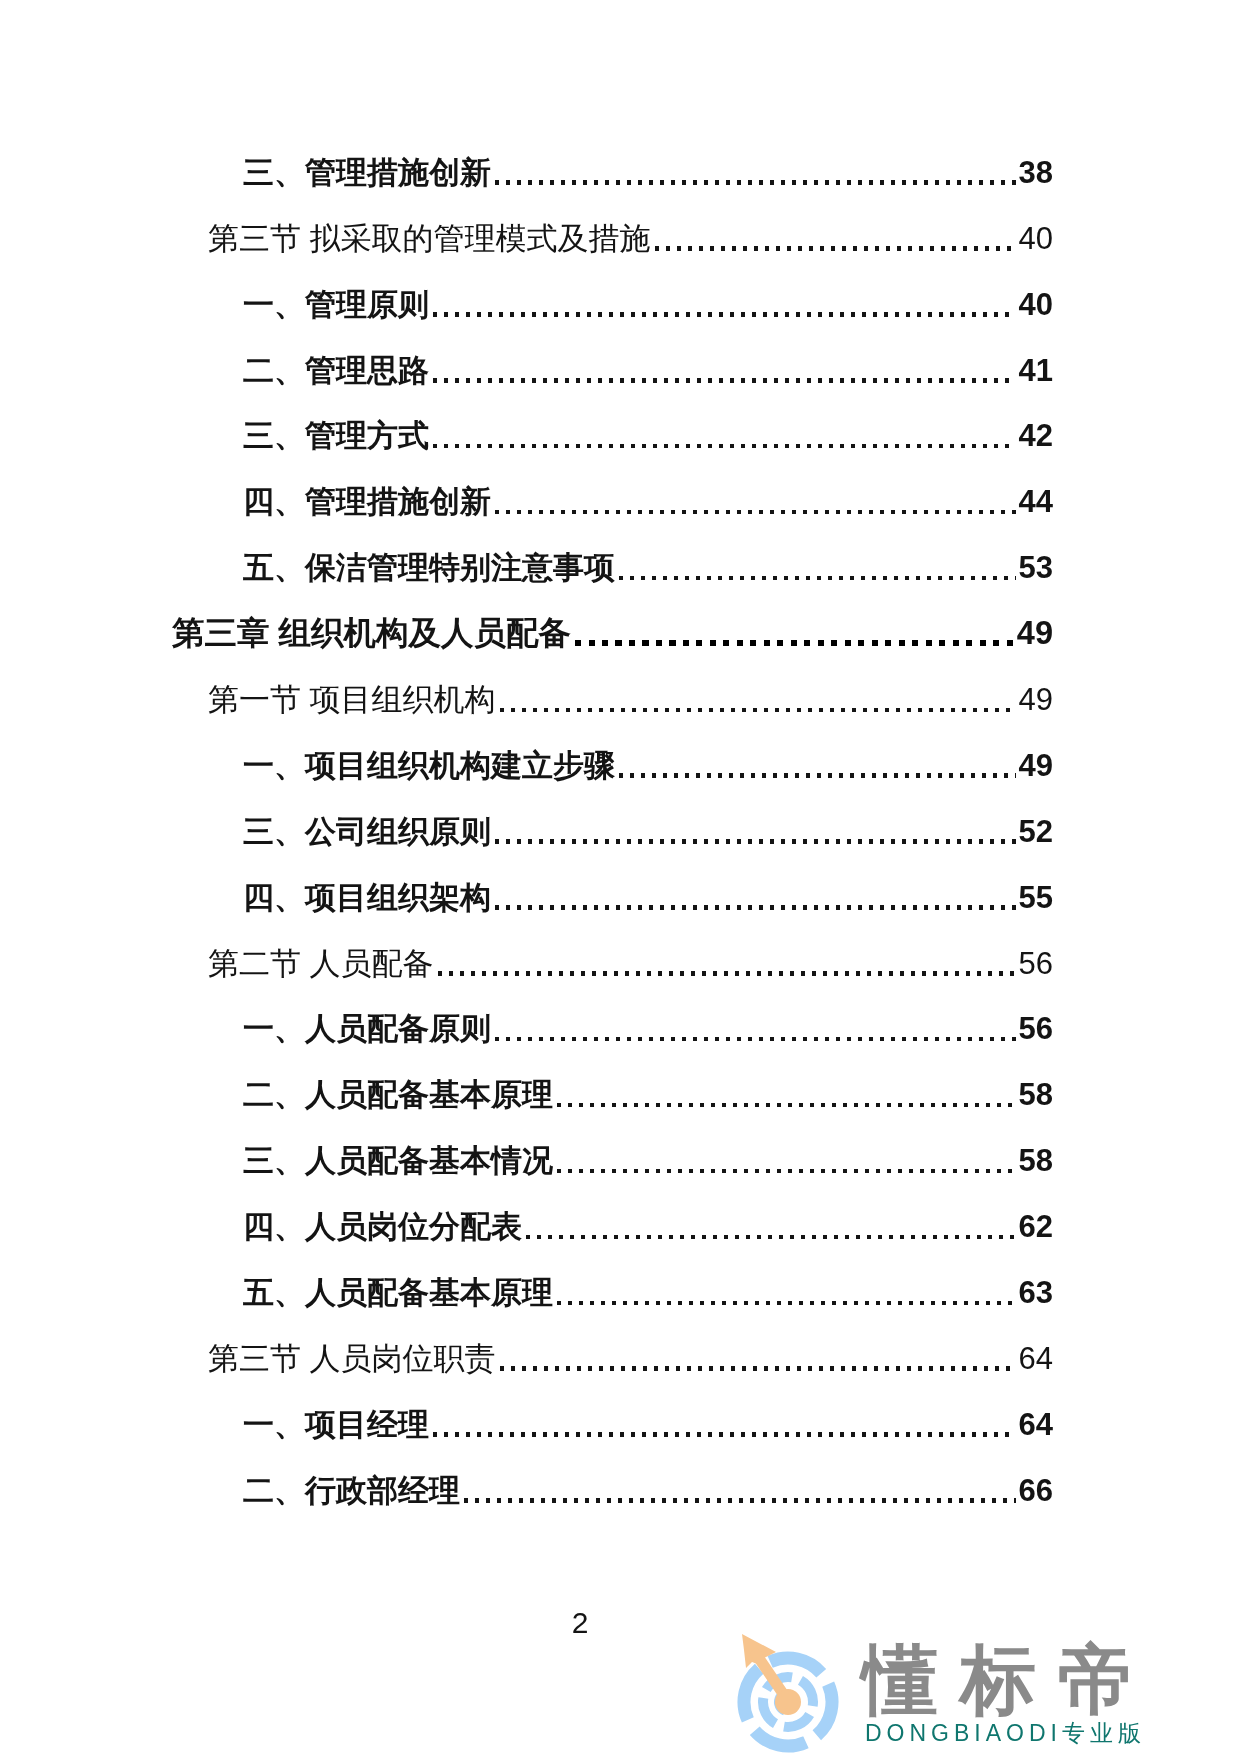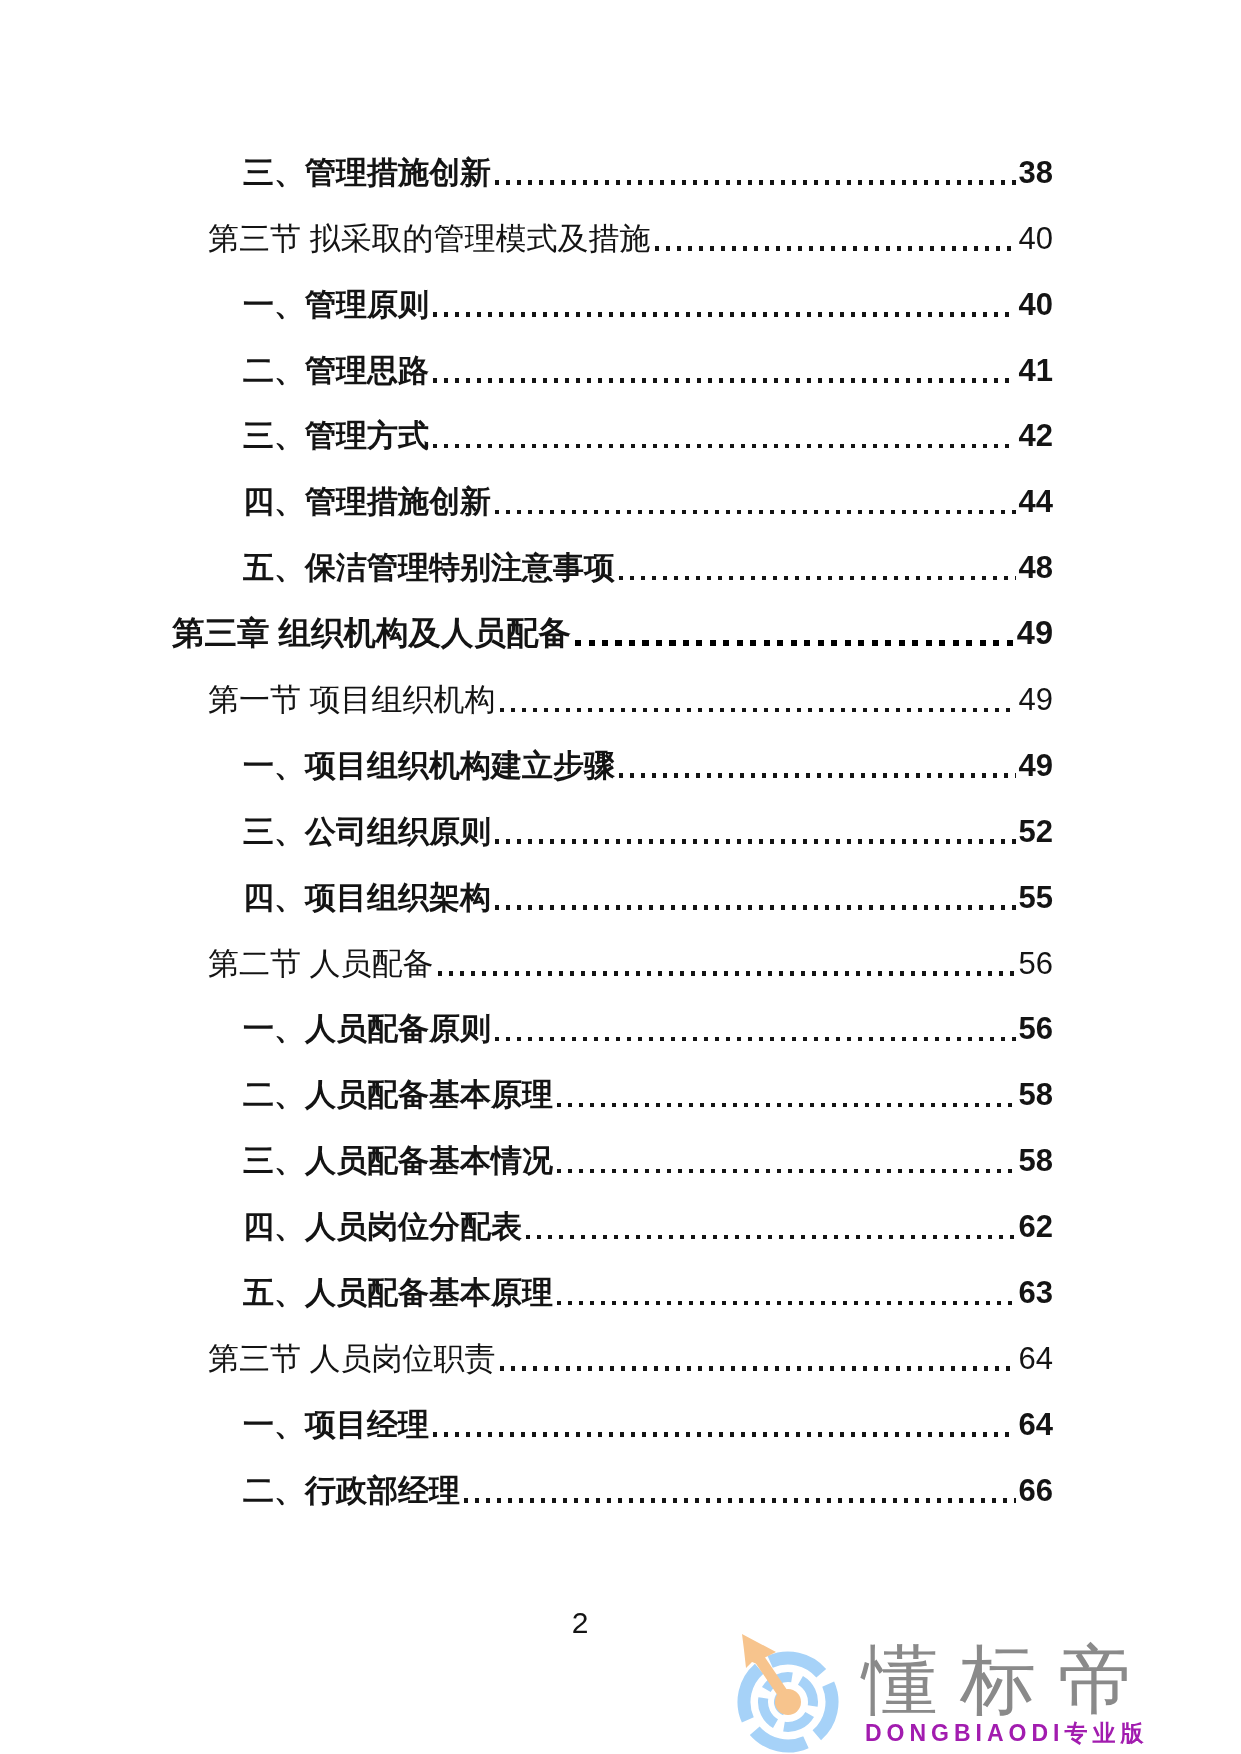--- a/index.html
+++ b/index.html
@@ -63,34 +63,34 @@
     top: 1626px;
     width: 520px;
     height: 140px;
   }
   .wm-icon { position: absolute; left: 0; top: 2px; }
   .wm-brand {
     position: absolute;
     left: 138px;
     top: 16px;
     font-size: 76px;
-    font-weight: 400;
+    font-weight: 700;
     letter-spacing: 22px;
     color: #8a8a8a;
     line-height: 1;
     white-space: nowrap;
   }
   .wm-sub {
     position: absolute;
     left: 141px;
     top: 96px;
     font-size: 23px;
-    font-weight: 700;
+    font-weight: 400;
     letter-spacing: 5px;
-    color: #a21caf;
+    color: #0f766e;
     line-height: 1;
     white-space: nowrap;
   }
 </style>
 </head>
 <body>
 
 <div class="page">
 
   <div class="toc" id="toc-list">
@@ -120,21 +120,21 @@
         <span class="toc-page">42</span>
       </div>
       <div class="toc-row lvl3">
         <span class="toc-label">四、管理措施创新</span>
         <span class="toc-leader"></span>
         <span class="toc-page">44</span>
       </div>
       <div class="toc-row lvl3">
         <span class="toc-label">五、保洁管理特别注意事项</span>
         <span class="toc-leader"></span>
-        <span class="toc-page">48</span>
+        <span class="toc-page">53</span>
       </div>
       <div class="toc-row lvl1">
         <span class="toc-label">第三章 组织机构及人员配备</span>
         <span class="toc-leader"></span>
         <span class="toc-page">49</span>
       </div>
       <div class="toc-row lvl2">
         <span class="toc-label">第一节 项目组织机构</span>
         <span class="toc-leader"></span>
         <span class="toc-page">49</span>

